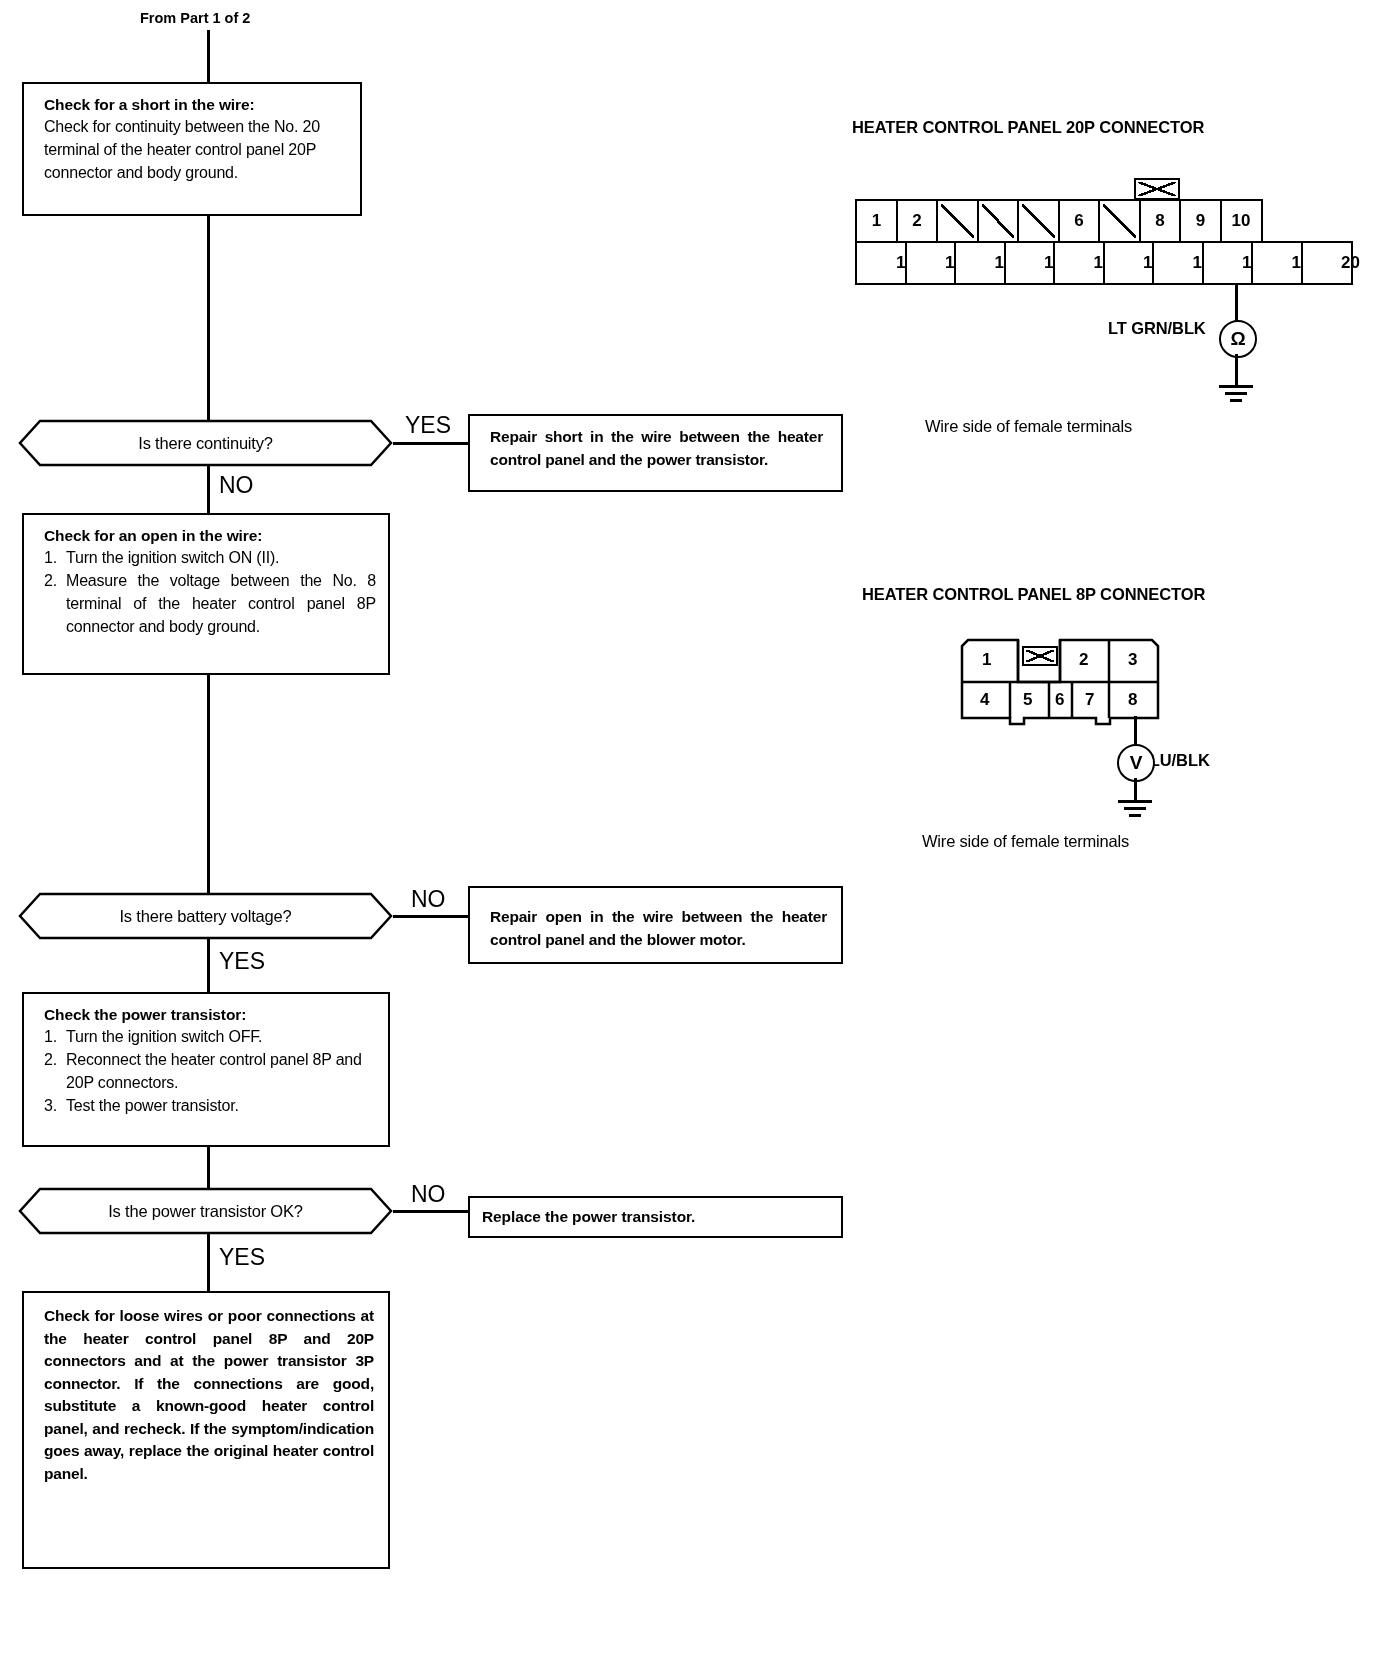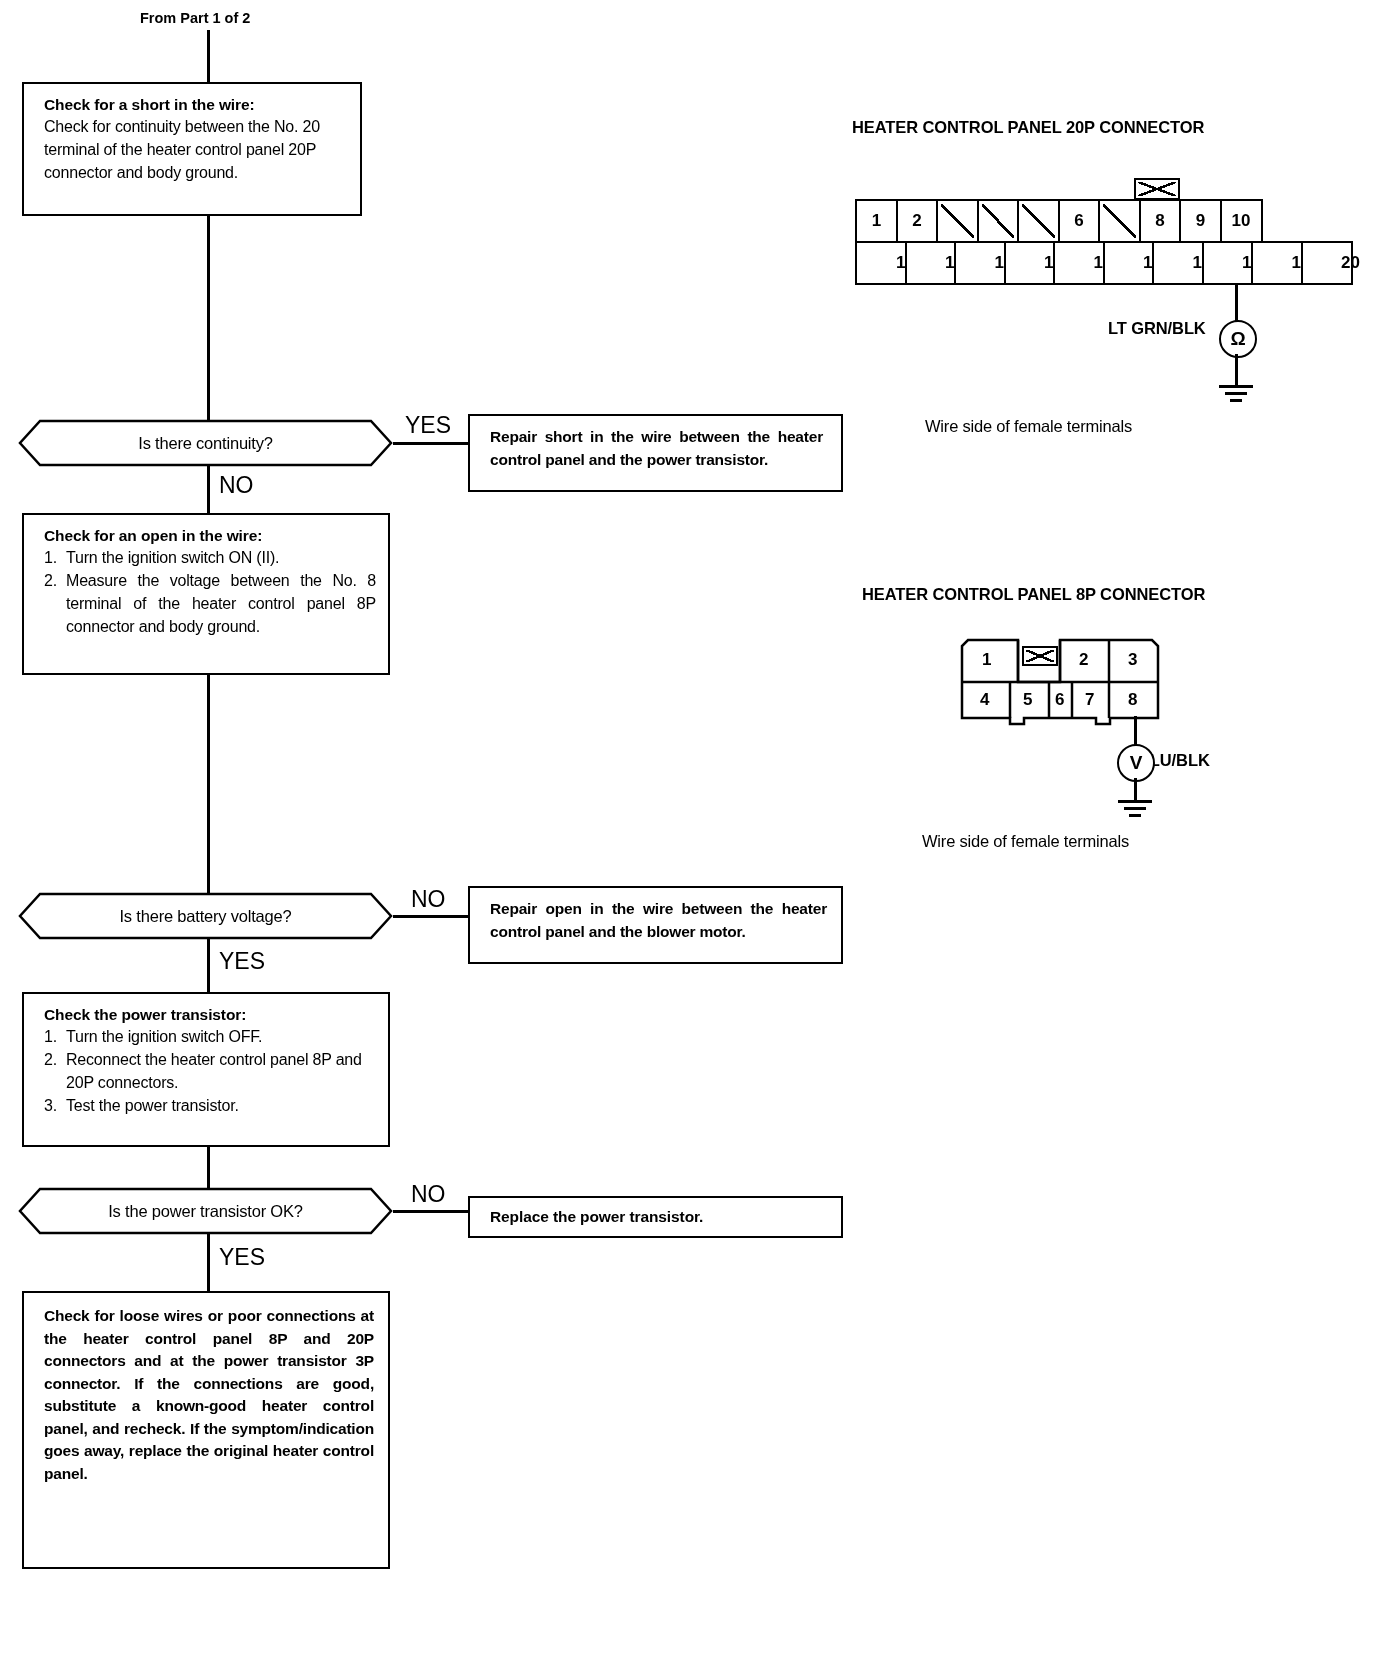--- a/index.html
+++ b/index.html
@@ -105,21 +105,21 @@
     <polygon points="22,2 353,2 373,24 353,46 22,46 2,24" fill="#fff" stroke="#000" stroke-width="2.5"></polygon>
   </svg>
   <div class="lbl">Is there battery voltage?</div>
 </div>
 <div class="hline" style="left:393px;top:915px;width:75px;"></div>
 <div class="branch" style="left:411px;top:886px;">NO</div>
 <div class="vline" style="left:207px;top:939px;height:53px;"></div>
 <div class="branch" style="left:219px;top:948px;">YES</div>
 
 <div class="box" style="left:468px;top:886px;width:375px;height:78px;">
-  <div class="inner" style="padding:10px 14px 8px 20px;">
+  <div class="inner" style="padding:18px 14px 8px 20px;">
     <div class="b-bold-j">Repair open in the wire between the heater control panel and the blower motor.</div>
   </div>
 </div>
 
 <div class="box" style="left:22px;top:992px;width:368px;height:155px;">
   <div class="inner">
     <div class="b-title">Check the power transistor:</div>
     <ol class="steps">
       <li>
           <span class="num">1.</span>
@@ -144,21 +144,21 @@
     <polygon points="22,2 353,2 373,24 353,46 22,46 2,24" fill="#fff" stroke="#000" stroke-width="2.5"></polygon>
   </svg>
   <div class="lbl">Is the power transistor OK?</div>
 </div>
 <div class="hline" style="left:393px;top:1210px;width:75px;"></div>
 <div class="branch" style="left:411px;top:1181px;">NO</div>
 <div class="vline" style="left:207px;top:1234px;height:57px;"></div>
 <div class="branch" style="left:219px;top:1244px;">YES</div>
 
 <div class="box" style="left:468px;top:1196px;width:375px;height:42px;">
-  <div class="inner" style="padding:8px 14px 8px 20px;">
+  <div class="inner" style="padding:8px 14px 8px 12px;">
     <div class="b-bold">Replace the power transistor.</div>
   </div>
 </div>
 
 <div class="box" style="left:22px;top:1291px;width:368px;height:278px;">
   <div class="inner" style="padding:12px 14px 8px 20px;">
     <div class="b-bold-j">Check for loose wires or poor connections at the heater control panel 8P and 20P connectors and at the power transistor 3P connector. If the connections are good, substitute a known-good heater control panel, and recheck. If the symptom/indication goes away, replace the original heater control panel.</div>
   </div>
 </div>
 

